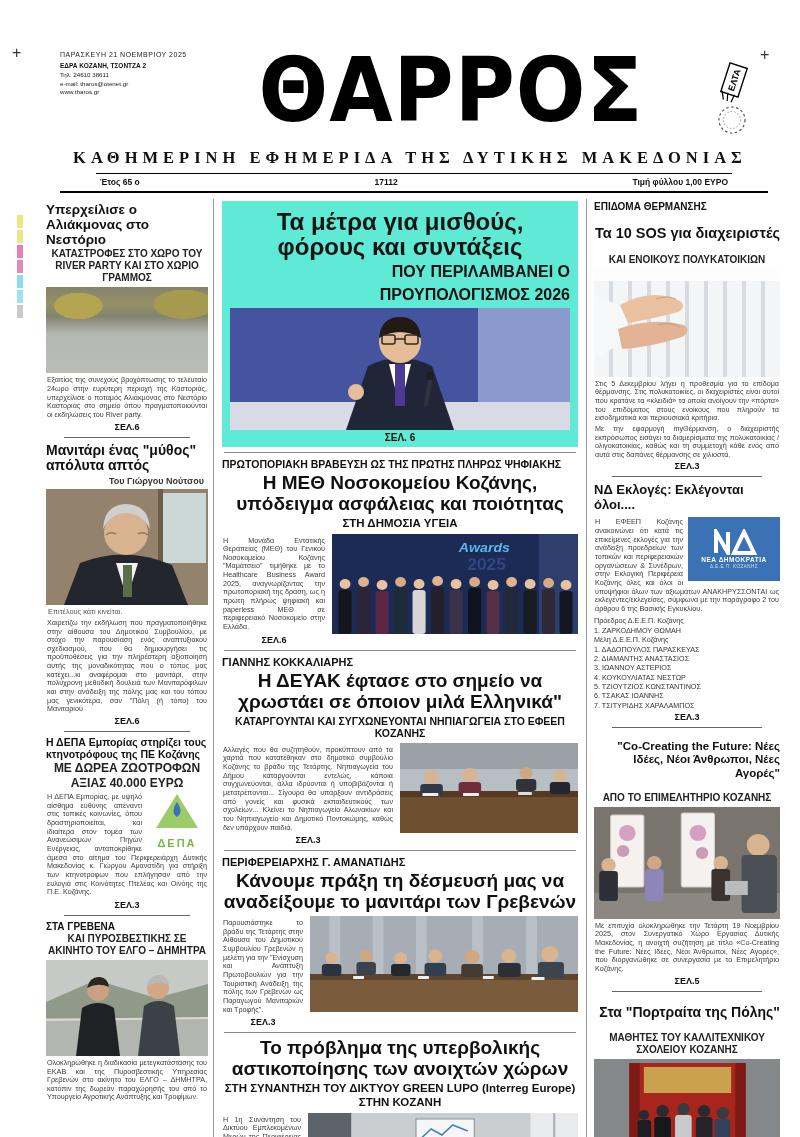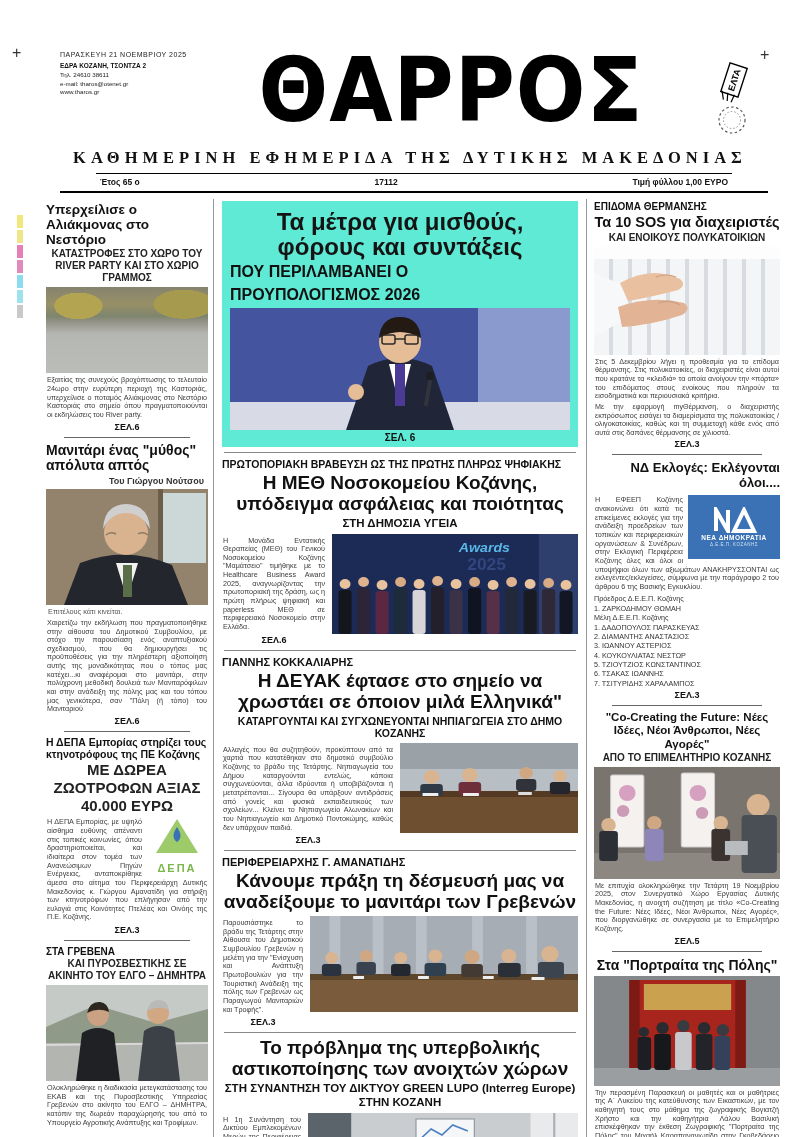--- a/index.html
+++ b/index.html
@@ -38,29 +38,29 @@
   .headline-sm{font-size:13.5px;font-weight:bold;text-align:left;line-height:1.12;margin:1px 0;}
   .subhead-sm{font-size:10px;font-weight:bold;text-align:center;line-height:1.2;color:#222;}
   .byline{font-size:9px;font-weight:bold;text-align:right;margin:2px 4px 2px 0;color:#333;}
   .body-text{font-size:7.2px;line-height:1.2;color:#3a3a3a;text-align:justify;margin:3px 1px 1px;}
   .caption{font-size:7.4px;color:#555;margin:2px 0 0 2px;}
   .page-ref{font-size:9px;font-weight:bold;text-align:center;margin-top:2px;}
   .photo{display:block;width:100%;margin-top:3px;}
   
   .lead-box{background:#5eead4;padding:8px 8px 4px;margin-top:0;}
   .lead-headline{font-size:24px;font-weight:bold;text-align:center;line-height:1.05;color:#141414;}
-  .lead-sub{font-size:16px;font-weight:bold;text-align:left;line-height:1.25;margin-top:3px;}
+  .lead-sub{font-size:16px;font-weight:bold;text-align:right;line-height:1.25;margin-top:3px;}
   .headline-md{font-size:19px;font-weight:bold;text-align:center;line-height:1.1;margin:2px 0;}
   .subhead-md{font-size:11.5px;font-weight:bold;text-align:center;line-height:1.2;}
   .split{display:flex;gap:6px;margin-top:3px;}
   .split .txt{flex:none;display:flex;flex-direction:column;}
   .split .pic{flex:1;min-width:0;}
   
-  .headline-r{font-size:13.5px;font-weight:bold;text-align:center;line-height:1.15;margin:1px 0;}
-  .nd-head{font-size:13px;font-weight:bold;text-align:right;margin:2px 0 3px;}
+  .headline-r{font-size:13.5px;font-weight:bold;text-align:right;line-height:1.15;margin:12px 0;}
+  .nd-head{font-size:13px;font-weight:bold;text-align:left;margin:2px 0 3px;}
   .nd-logo{float:right;width:92px;height:64px;background:#3a72b5;margin:2px 0 3px 5px;
            display:flex;flex-direction:column;align-items:center;justify-content:center;gap:1px;}
   .nd-logo .t1{color:#fff;font-size:6.5px;font-weight:bold;letter-spacing:.5px;}
   .nd-logo .t2{color:#cfe0f2;font-size:4.5px;letter-spacing:.5px;}
   .nd-list{font-size:7.2px;line-height:1.3;color:#333;margin-top:2px;}
   
   .depa-logo{float:right;width:62px;height:56px;margin:2px 0 2px 4px;text-align:center;}
   .depa-logo .dl{color:#7ab648;font-weight:bold;font-size:11px;letter-spacing:2px;line-height:1;}
   
   .flood-photo{height:86px;background:
@@ -149,21 +149,21 @@
         </svg>
         <div class="caption">Επιτέλους κάτι κινείται.</div>
         <p class="body-text">Χαιρετίζω την εκδήλωση που πραγματοποιήθηκε στην αίθουσα του Δημοτικού Συμβουλίου, με στόχο την παρουσίαση ενός αναπτυξιακού σχεδιασμού, που θα δημιουργήσει τις προϋποθέσεις για την πληρέστερη αξιοποίηση αυτής της μοναδικότητας που ο τόπος μας κατέχει...κι αναφέρομαι στο μανιτάρι, στην πολύχρονη μεθοδική δουλειά των Μανιταρόφιλων και στην ανάδειξη της πόλης μας και του τόπου μας γενικότερα, σαν "Πόλη (ή τόπο) του Μανιταριού</p>
         <div class="page-ref">ΣΕΛ.6</div>
       </article>
 
       <div class="sep"></div>
 
       <article>
         <div class="headline-sm" style="font-size:10.5px">Η ΔΕΠΑ Εμπορίας στηρίζει τους κτηνοτρόφους της ΠΕ Κοζάνης</div>
-        <div class="subhead-sm" style="font-size:15px">ΜΕ ΔΩΡΕΑ ΖΩΟΤΡΟΦΩΝ ΑΞΙΑΣ 40.000 ΕΥΡΩ</div>
+        <div class="subhead-sm" style="font-size:12px">ΜΕ ΔΩΡΕΑ ΖΩΟΤΡΟΦΩΝ ΑΞΙΑΣ 40.000 ΕΥΡΩ</div>
         <div style="overflow:hidden;">
           <div class="depa-logo">
             <svg width="58" height="42" viewBox="0 0 58 42">
               <polygon points="29,2 50,36 8,36" fill="#9ecb6a"></polygon>
               <path d="M29 10 q7 10 0 15 q-7 -5 0 -15" fill="#3a72b5"></path>
             </svg>
             <div class="dl">ΔΕΠΑ</div>
           </div>
           <p class="body-text">Η ΔΕΠΑ Εμπορίας, με υψηλό αίσθημα ευθύνης απέναντι στις τοπικές κοινωνίες, όπου δραστηριοποιείται, και ιδιαίτερα στον τομέα των Ανανεώσιμων Πηγών Ενέργειας, ανταποκρίθηκε άμεσα στο αίτημα του Περιφερειάρχη Δυτικής Μακεδονίας κ. Γιώργου Αμανατίδη για στήριξη των κτηνοτρόφων που επλήγησαν από την ευλογιά στις Κοινότητες Πτελέας και Οινόης της Π.Ε. Κοζάνης.</p>
         </div>
@@ -265,21 +265,21 @@
             </g>
           </svg>
         </div>
       </article>
 
       <div class="sep-full"></div>
 
       <article>
         <div class="kicker" style="font-size:11px">ΓΙΑΝΝΗΣ  ΚΟΚΚΑΛΙΑΡΗΣ</div>
         <div class="headline-md">Η ΔΕΥΑΚ έφτασε στο σημείο να χρωστάει σε όποιον μιλά Ελληνικά"</div>
-        <div class="subhead-md" style="font-size:10.5px">ΚΑΤΑΡΓΟΥΝΤΑΙ ΚΑΙ ΣΥΓΧΩΝΕΥΟΝΤΑΙ ΝΗΠΙΑΓΩΓΕΙΑ ΣΤΟ ΔΗΜΟ ΚΟΖΑΝΗΣ</div>
+        <div class="subhead-md" style="font-size:10.5px">ΚΑΤΑΡΓΟΥΝΤΑΙ ΚΑΙ ΣΥΓΧΩΝΕΥΟΝΤΑΙ ΝΗΠΙΑΓΩΓΕΙΑ ΣΤΟ ΕΦΕΕΠ ΚΟΖΑΝΗΣ</div>
         <div class="split">
           <div class="txt" style="width:172px">
             <p class="body-text">Αλλαγές που θα συζητηθούν, προκύπτουν από τα χαρτιά που κατατέθηκαν στο δημοτικό συμβούλιο Κοζάνης το βράδυ της Τετάρτης. Νηπιαγωγεία του Δήμου καταργούνται εντελώς, κάποια συγχωνεύονται, άλλα ιδρύονται ή υποβιβάζονται ή μετατρέπονται... Σίγουρα θα υπάρξουν αντιδράσεις από γονείς και φυσικά εκπαιδευτικούς των σχολείων... Κλείνει το Νηπιαγωγείο Αλωνακίων και του Νηπιαγωγείο και Δημοτικό Ποντοκώμης, καθώς δεν υπάρχουν παιδιά.</p>
             <div class="page-ref">ΣΕΛ.3</div>
           </div>
           <svg class="pic" width="158" height="90" viewBox="0 0 158 90" preserveAspectRatio="none">
             <rect width="158" height="90" fill="#b8bfc4"></rect>
             <rect width="158" height="26" fill="#9aa2a8"></rect>
             <rect y="48" width="158" height="8" fill="#543a22"></rect>
             <rect y="54" width="158" height="36" fill="#6e4f30"></rect>
@@ -449,20 +449,21 @@
           <rect x="126" y="74" width="22" height="14" fill="#b9bcbf"></rect>
         </svg>
         <p class="body-text">Με επιτυχία ολοκληρώθηκε την Τετάρτη 19 Νοεμβρίου 2025, στον Συνεργατικό Χώρο Εργασίας Δυτικής Μακεδονίας, η ανοιχτή συζήτηση με τίτλο «Co-Creating the Future: Νέες Ιδέες, Νέοι Άνθρωποι, Νέες Αγορές», που διοργανώθηκε σε συνεργασία με το Επιμελητήριο Κοζάνης.</p>
         <div class="page-ref">ΣΕΛ.5</div>
       </article>
 
       <div class="sep"></div>
 
       <article>
         <div class="headline-r" style="font-size:14px">Στα "Πορτραίτα της Πόλης"</div>
+        <div class="subhead-sm" style="font-size:10px">ΜΑΘΗΤΕΣ ΤΟΥ ΚΑΛΛΙΤΕΧΝΙΚΟΥ ΣΧΟΛΕΙΟΥ ΚΟΖΑΝΗΣ</div>
         <svg class="photo" width="179" height="110" viewBox="0 0 179 110" preserveAspectRatio="none">
           <rect width="179" height="110" fill="#85888b"></rect>
           <rect x="34" y="4" width="112" height="96" fill="#a8251d"></rect>
           <rect x="48" y="8" width="84" height="26" fill="#caa14f"></rect>
           <rect x="34" y="4" width="10" height="96" fill="#7d1a14"></rect>
           <rect x="136" y="4" width="10" height="96" fill="#7d1a14"></rect>
           <rect y="92" width="179" height="18" fill="#9b9ea1"></rect>
           <circle cx="66" cy="52" r="6" fill="#2a2b30"></circle>
             <rect x="58" y="58" width="16" height="36" rx="3" fill="#17181c"></rect>
           <circle cx="86" cy="50" r="6" fill="#3a3b40"></circle>

